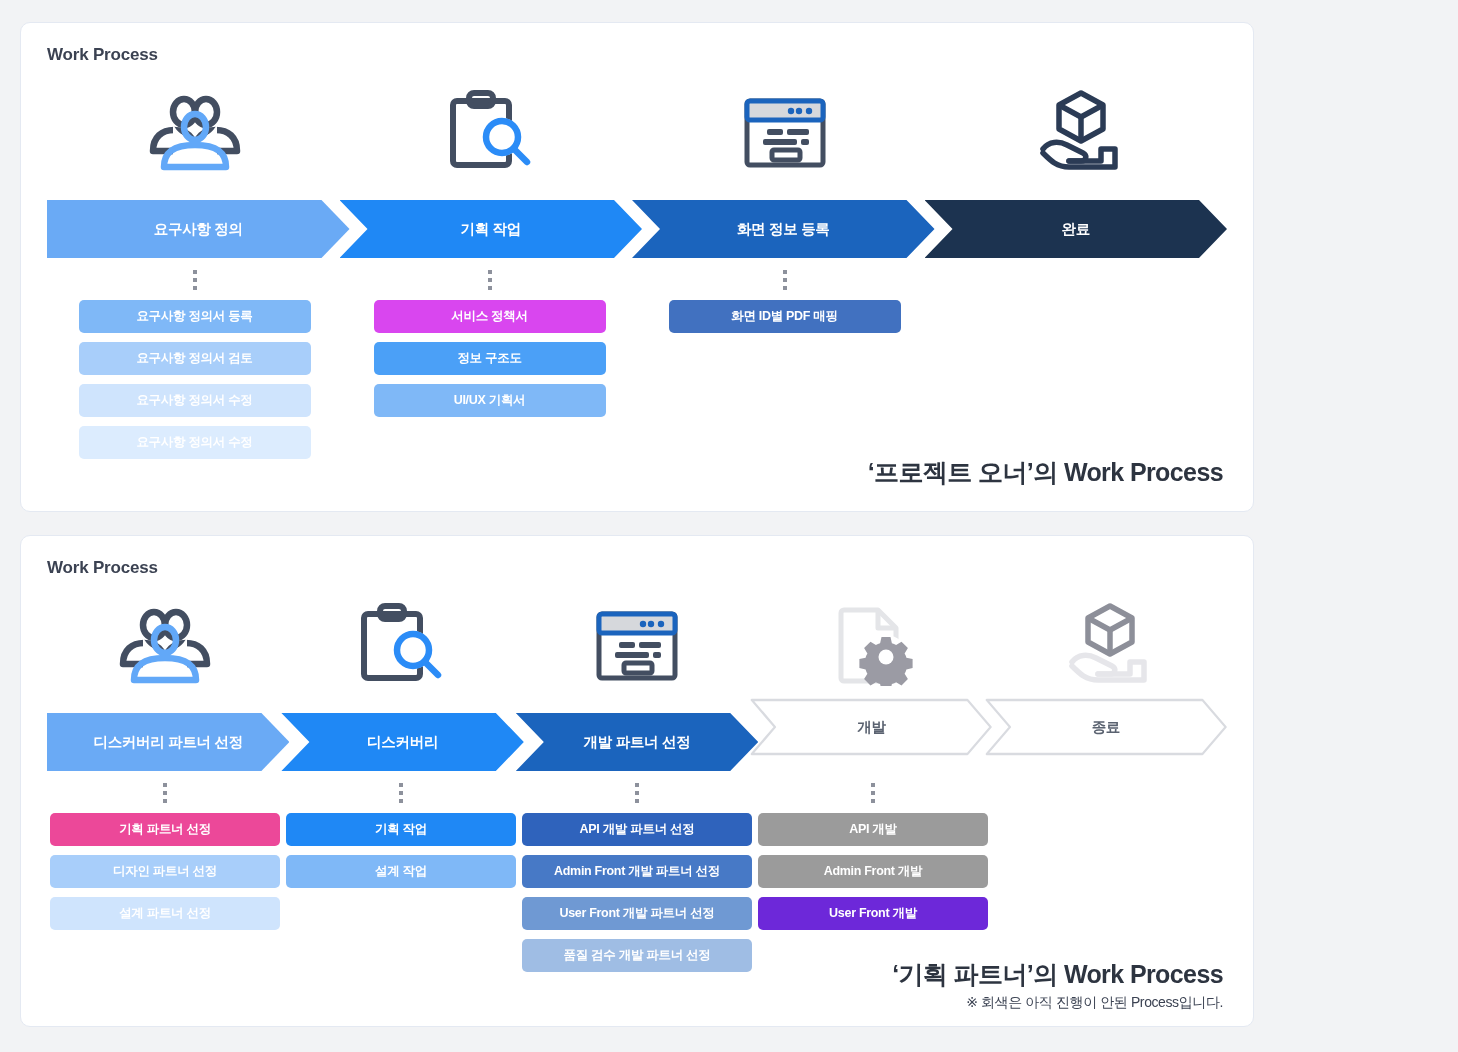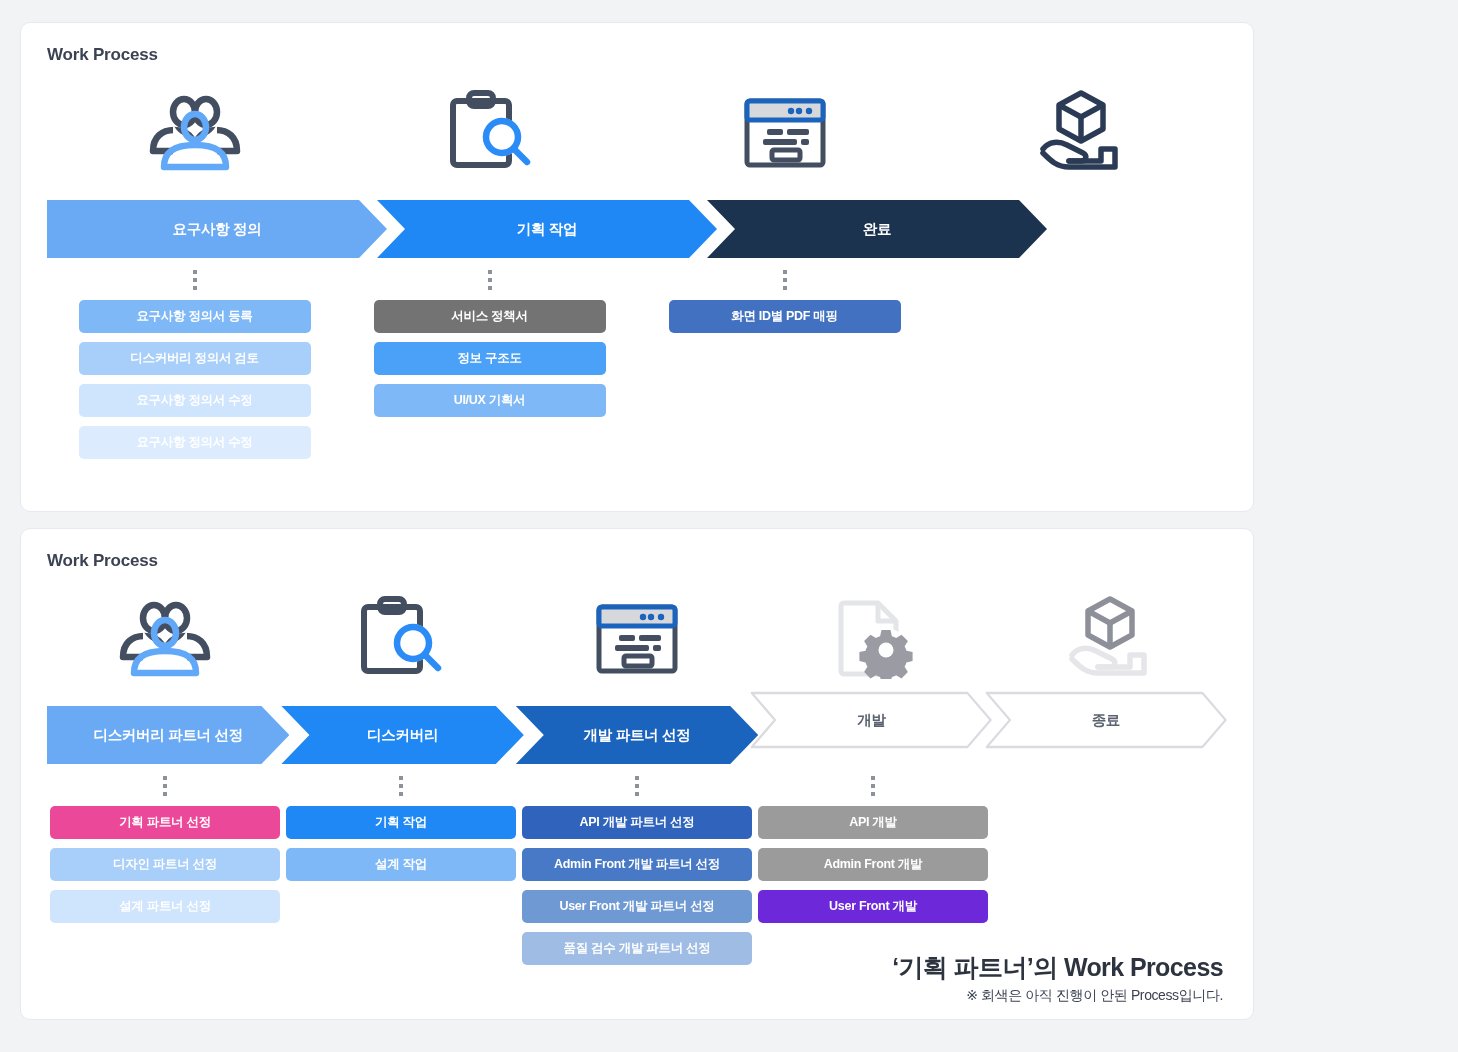--- a/index.html
+++ b/index.html
@@ -10,21 +10,21 @@
     background: #f2f3f5;
     font-family: "Liberation Sans", "DejaVu Sans", sans-serif;
     overflow: hidden;
   }
   .page {
     width: 1274px;
     height: 1052px;
     padding: 22px 20px;
     display: flex;
     flex-direction: column;
-    gap: 16px;
+    gap: 23px;
     border-radius: 18px;
   }
   .card {
     background: #ffffff;
     border: 1px solid #e4e9f2;
     border-radius: 10px;
     position: relative;
     padding: 22px 26px 16px 26px;
   }
   .card-1 { height: 490px; }
@@ -229,20 +229,23 @@
       </div>
     </div>
 
     <div class="arrow-row">
       <div class="arrow first" style="width:340px;background:#6aaaf5">
         <span>요구사항 정의</span>
       </div>
       <div class="arrow" style="width:340px;background:#1f88f5;margin-left:-10px">
         <span>기획 작업</span>
       </div>
+      <div class="arrow" style="width:340px;background:#1b64bd;margin-left:-10px">
+        <span>화면 정보 등록</span>
+      </div>
       <div class="arrow" style="width:340px;background:#1c3350;margin-left:-10px">
         <span>완료</span>
       </div>
     </div>
 
     <div class="dots-row">
       <div class="dots-cell" style="width:340px">
           <span class="dots">
             <i></i>
             <i></i>
@@ -263,40 +266,43 @@
             <i></i>
           </span>
         </div>
       <div class="dots-cell" style="width:340px"></div>
     </div>
 
     <div class="pill-row">
       <div style="width:340px;display:flex;justify-content:center">
         <div class="pill-col">
           <div class="pill" style="width:232px;background:#7fb8f7">요구사항 정의서 등록</div>
-          <div class="pill" style="width:232px;background:#a8cefa">디스커버리 정의서 검토</div>
+          <div class="pill" style="width:232px;background:#a8cefa">요구사항 정의서 검토</div>
           <div class="pill" style="width:232px;background:#cfe4fd;color:#ffffff">요구사항 정의서 수정</div>
           <div class="pill" style="width:232px;background:#dcecfe;color:#ffffff">요구사항 정의서 수정</div>
         </div>
       </div>
       <div style="width:340px;display:flex;justify-content:center">
         <div class="pill-col">
-          <div class="pill" style="width:232px;background:#737373">서비스 정책서</div>
+          <div class="pill" style="width:232px;background:#d946ef">서비스 정책서</div>
           <div class="pill" style="width:232px;background:#4ba0f7">정보 구조도</div>
           <div class="pill" style="width:232px;background:#7fb8f7">UI/UX 기획서</div>
         </div>
       </div>
       <div style="width:340px;display:flex;justify-content:center">
         <div class="pill-col">
           <div class="pill" style="width:232px;background:#4171c0">화면 ID별 PDF 매핑</div>
         </div>
       </div>
       <div style="width:340px"></div>
     </div>
 
+    <div class="caption cap1">
+      <div class="caption-main">‘프로젝트 오너’의 Work Process</div>
+    </div>
   </div>
 
   <div class="card card-2">
     <div class="card-title">Work Process</div>
 
     <div class="icon-row">
       <div class="icon-cell" style="width:272px">
         <span>
           <svg width="104" height="84" viewBox="0 0 104 84">
             <g fill="none" stroke="#434e61" stroke-width="6.5" stroke-linecap="round" stroke-linejoin="round">

